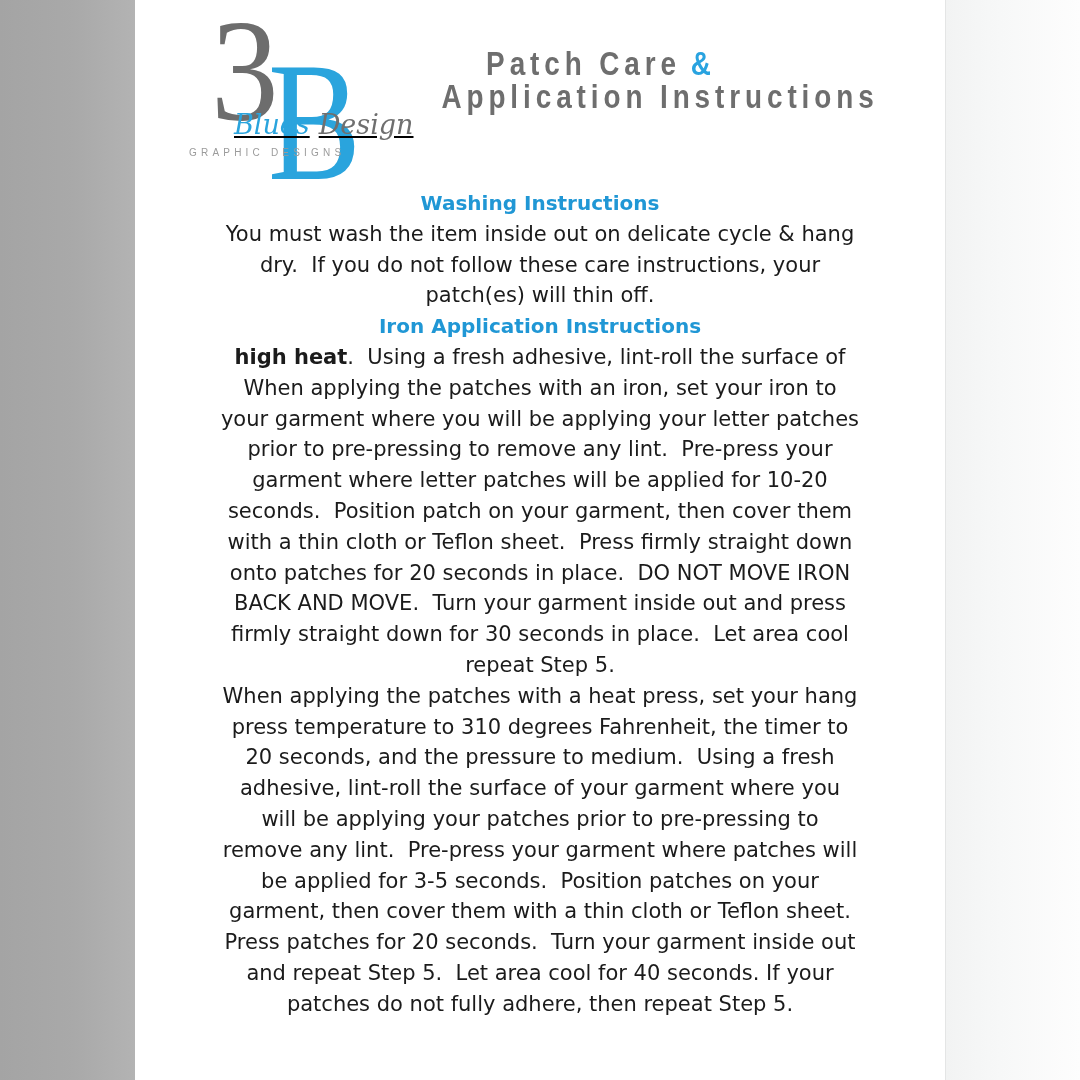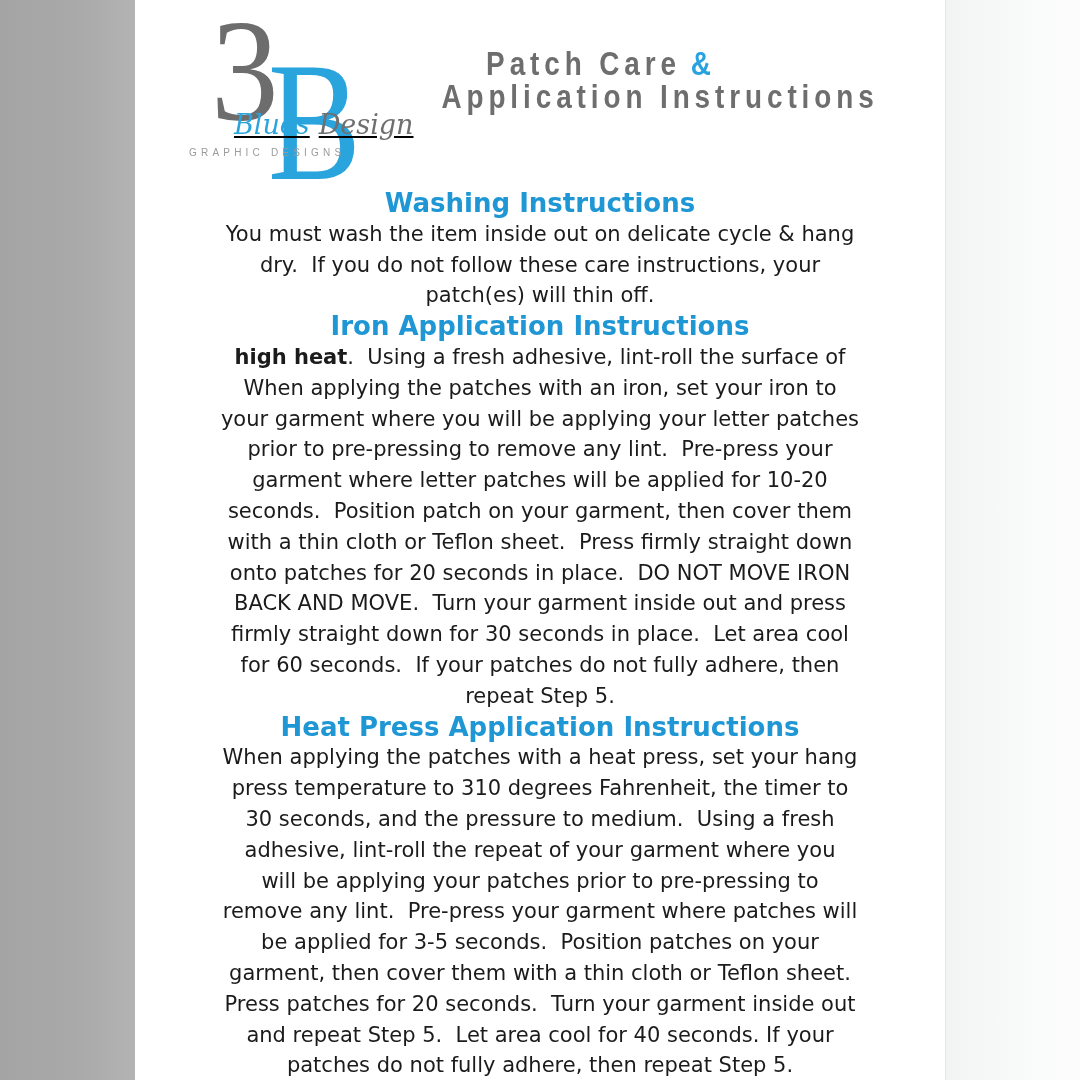--- a/index.html
+++ b/index.html
@@ -87,21 +87,21 @@
     left: 135px; top: 188px;
     width: 810px;
     text-align: center;
     font-size: 21px;
     line-height: 30.8px;
     color: #1b1b1b;
   }
   .section-heading {
     color: #2097d5;
     font-weight: bold;
-    font-size: 26px;
+    font-size: 20px;
     line-height: 30.8px;
     white-space: pre;
   }
   .body-line { white-space: pre; }
   .body-line strong { font-weight: bold; }
 </style>
 </head>
 <body>
 
 <div class="canvas">
@@ -127,27 +127,25 @@
       <div class="body-line"><strong>high heat</strong>.  Using a fresh adhesive, lint-roll the surface of</div>
       <div class="body-line">When applying the patches with an iron, set your iron to</div>
       <div class="body-line">your garment where you will be applying your letter patches</div>
       <div class="body-line">prior to pre-pressing to remove any lint.  Pre-press your</div>
       <div class="body-line">garment where letter patches will be applied for 10-20</div>
       <div class="body-line">seconds.  Position patch on your garment, then cover them</div>
       <div class="body-line">with a thin cloth or Teflon sheet.  Press firmly straight down</div>
       <div class="body-line">onto patches for 20 seconds in place.  DO NOT MOVE IRON</div>
       <div class="body-line">BACK AND MOVE.  Turn your garment inside out and press</div>
       <div class="body-line">firmly straight down for 30 seconds in place.  Let area cool</div>
-      <div class="body-line">for 60 seconds.  If your patches do not fully adhere, then</div>
       <div class="body-line">repeat Step 5.</div>
-      <div class="section-heading">Heat Press Application Instructions</div>
       <div class="body-line">When applying the patches with a heat press, set your hang</div>
       <div class="body-line">press temperature to 310 degrees Fahrenheit, the timer to</div>
-      <div class="body-line">30 seconds, and the pressure to medium.  Using a fresh</div>
-      <div class="body-line">adhesive, lint-roll the repeat of your garment where you</div>
+      <div class="body-line">20 seconds, and the pressure to medium.  Using a fresh</div>
+      <div class="body-line">adhesive, lint-roll the surface of your garment where you</div>
       <div class="body-line">will be applying your patches prior to pre-pressing to</div>
       <div class="body-line">remove any lint.  Pre-press your garment where patches will</div>
       <div class="body-line">be applied for 3-5 seconds.  Position patches on your</div>
       <div class="body-line">garment, then cover them with a thin cloth or Teflon sheet.</div>
       <div class="body-line">Press patches for 20 seconds.  Turn your garment inside out</div>
       <div class="body-line">and repeat Step 5.  Let area cool for 40 seconds. If your</div>
       <div class="body-line">patches do not fully adhere, then repeat Step 5.</div>
     </div>
 </div>
 

